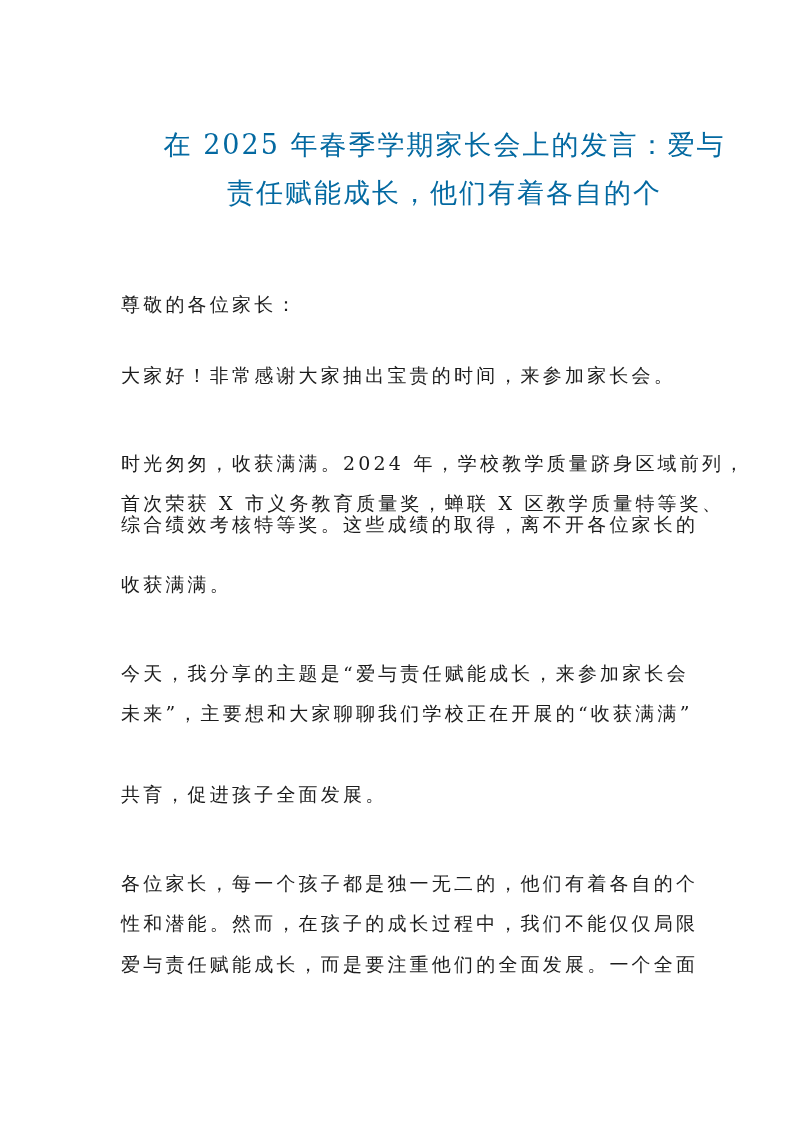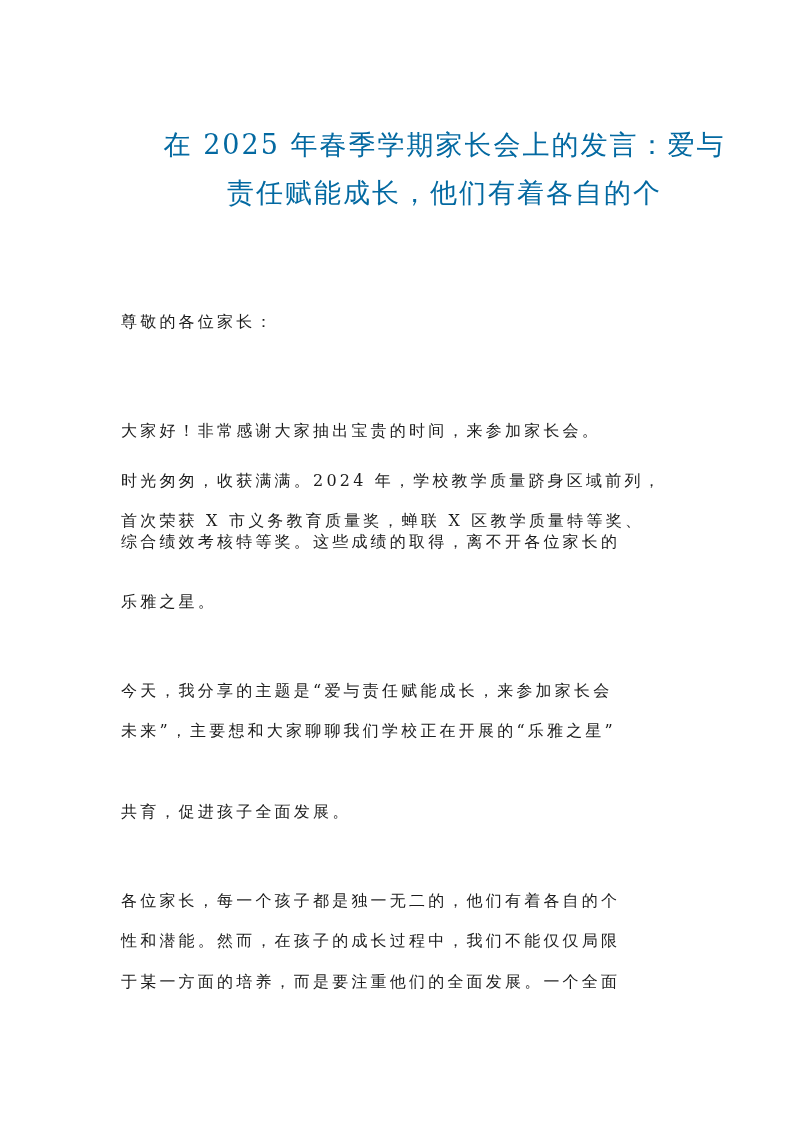--- a/index.html
+++ b/index.html
@@ -3,39 +3,39 @@
 <meta charset="utf-8">
 <style>
   html, body { margin: 0; padding: 0; background: #ffffff; }
   body { width: 793px; height: 1122px; position: relative; overflow: hidden;
          font-family: "DejaVu Serif", "Liberation Serif", serif; color: #1a1a1a; }
   .page { position: absolute; left: 0; top: 0; width: 793px; height: 1122px; background: #fff; }
   .title { position: absolute; left: 0; width: 793px; text-align: center;
            font-size: 27px; letter-spacing: 2px; color: #0369a1; margin-left: 48px; }
   .t1 { top: 127px; }
   .t2 { top: 175px; }
-  .line { position: absolute; left: 121px; font-size: 16px; letter-spacing: 3.2px;
-          white-space: nowrap; color: #1c1c1c; margin-top: 20px; }
+  .line { position: absolute; left: 121px; font-size: 19px; letter-spacing: 3.2px;
+          white-space: nowrap; color: #1c1c1c; }
 </style>
 </head>
 <body>
 
 <div class="page">
   <div class="title t1">在 2025 年春季学期家长会上的发言：爱与</div>
   <div class="title t2">责任赋能成长，他们有着各自的个</div>
 
   <div class="line" style="top:292px">尊敬的各位家长：</div>
 
-  <div class="line" style="top:401px">大家好！非常感谢大家抽出宝贵的时间，来参加家长会。</div>
+  <div class="line" style="top:363px">大家好！非常感谢大家抽出宝贵的时间，来参加家长会。</div>
 
   <div class="line" style="top:451px">时光匆匆，收获满满。2024 年，学校教学质量跻身区域前列，</div>
   <div class="line" style="top:491px">首次荣获 X 市义务教育质量奖，蝉联 X 区教学质量特等奖、</div>
   <div class="line" style="top:512px">综合绩效考核特等奖。这些成绩的取得，离不开各位家长的</div>
-  <div class="line" style="top:572px">乐雅之星。</div>
+  <div class="line" style="top:572px">收获满满。</div>
 
   <div class="line" style="top:661px">今天，我分享的主题是“爱与责任赋能成长，来参加家长会</div>
-  <div class="line" style="top:701px">未来”，主要想和大家聊聊我们学校正在开展的“乐雅之星”</div>
+  <div class="line" style="top:701px">未来”，主要想和大家聊聊我们学校正在开展的“收获满满”</div>
   <div class="line" style="top:782px">共育，促进孩子全面发展。</div>
 
   <div class="line" style="top:911px">性和潜能。然而，在孩子的成长过程中，我们不能仅仅局限</div>
   <div class="line" style="top:871px">各位家长，每一个孩子都是独一无二的，他们有着各自的个</div>
-  <div class="line" style="top:952px">于某一方面的培养，而是要注重他们的全面发展。一个全面</div>
+  <div class="line" style="top:952px">爱与责任赋能成长，而是要注重他们的全面发展。一个全面</div>
 </div>
 
 </body></html>

